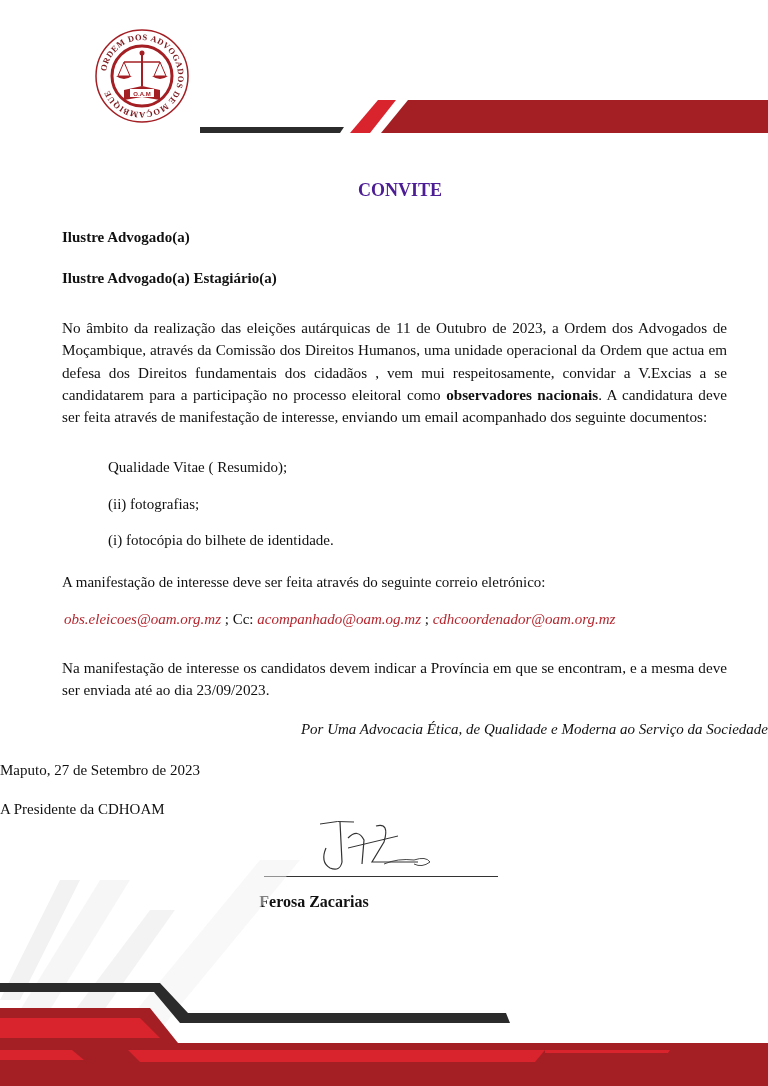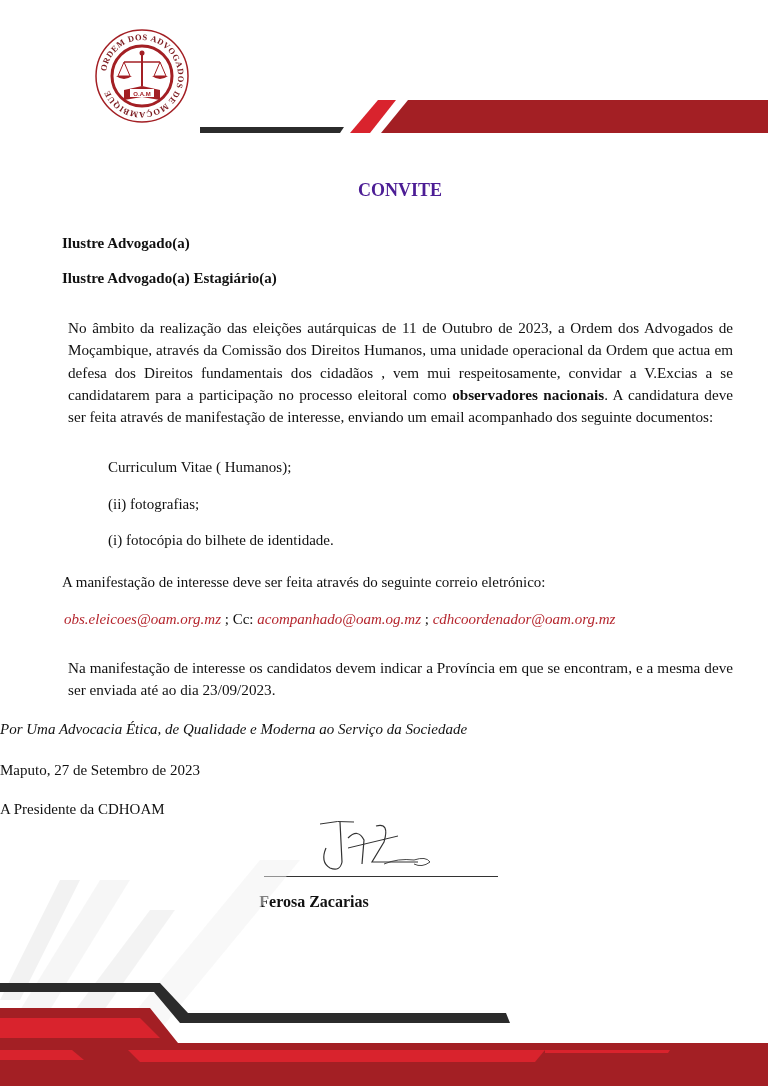--- a/index.html
+++ b/index.html
@@ -14,27 +14,27 @@
   #header-band { left: 0; top: 90px; width: 768px; height: 50px; }
   #footer-band { left: 0; top: 860px; width: 768px; height: 226px; }
 
   .title {
     position: absolute; left: 16px; width: 768px; top: 180px;
     text-align: center; font-weight: bold; font-size: 18px; color: #4c1d95;
   }
   .salute { position: absolute; left: 62px; font-weight: bold; font-size: 15px; }
   .para {
     position: absolute; left: 62px; width: 665px; font-size: 15.2px; line-height: 22.3px;
-    text-align: justify; text-align-last: left; margin-left: 6px;
+    text-align: justify; text-align-last: left;
   }
   .para b { font-weight: bold; }
   .list-item { position: absolute; left: 108px; font-size: 15px; }
   .emails { position: absolute; left: 64px; top: 611px; font-size: 15px; }
   .emails .em { color: #b5262e; font-style: italic; }
-  .motto { position: absolute; left: 0; width: 768px; text-align: left; top: 721px; font-style: italic; font-size: 15px; }
+  .motto { position: absolute; left: 0; width: 768px; text-align: right; top: 721px; font-style: italic; font-size: 15px; }
   .center-line { position: absolute; left: 0; width: 768px; font-size: 15px; }
   .sigline { position: absolute; left: 264px; top: 876px; width: 234px; height: 1px; background: #333; }
   .signame { position: absolute; left: 0; width: 628px; text-align: center; top: 893px; font-weight: bold; font-size: 16px; }
   #signature { left: 318px; top: 818px; width: 130px; height: 56px; }
 </style>
 </head>
 <body>
 
 <svg id="logo" class="abs" viewBox="0 0 96 96">
   <defs>
@@ -60,26 +60,26 @@
 </svg>
 
 <svg id="header-band" class="abs" viewBox="0 0 768 50" preserveAspectRatio="none">
   <polygon points="200,37 344,37 340,43 200,43" fill="#2b2b2b"></polygon>
   <polygon points="378,10 396,10 370,43 350,43" fill="#d9232d"></polygon>
   <polygon points="408,10 768,10 768,43 381,43" fill="#a31f24"></polygon>
 </svg>
 
 <div class="title">CONVITE</div>
 
-<div class="salute" style="top:235px">Ilustre Advogado(a)</div>
+<div class="salute" style="top:229px">Ilustre Advogado(a)</div>
 <div class="salute" style="top:270px">Ilustre Advogado(a) Estagiário(a)</div>
 
 <div class="para" style="top:317px"><span>No âmbito da realização das eleições autárquicas de 11 de Outubro de 2023, a Ordem dos Advogados de Moçambique, através da Comissão dos Direitos Humanos, uma unidade operacional da Ordem que actua em defesa dos Direitos fundamentais dos cidadãos , vem mui respeitosamente, convidar a V.Excias a se candidatarem para a participação no processo eleitoral como </span><b>observadores nacionais</b><span>. A candidatura deve ser feita através de manifestação de interesse, enviando um email  acompanhado dos seguinte documentos:</span></div>
 
-<div class="list-item" style="top:459px">Curriculum Vitae ( Humanos);</div>
+<div class="list-item" style="top:459px">Qualidade Vitae ( Resumido);</div>
 <div class="list-item" style="top:496px">(ii) fotografias;</div>
 <div class="list-item" style="top:532px">(i) fotocópia  do bilhete de identidade.</div>
 
 <div class="salute" style="top:574px; font-weight:normal">A manifestação de interesse deve ser feita através do seguinte correio eletrónico:</div>
 
 <div class="emails"><span class="em">obs.eleicoes@oam.org.mz</span><span style="white-space:pre"> ; Cc: </span><span class="em">acompanhado@oam.og.mz</span><span style="white-space:pre"> ; </span><span class="em">cdhcoordenador@oam.org.mz</span></div>
 
 <div class="para" style="top:657px">Na manifestação de interesse os  candidatos devem indicar a Província em que se encontram, e a mesma deve ser enviada até ao dia  23/09/2023.</div>
 
 <div class="motto">Por Uma Advocacia Ética, de Qualidade e Moderna ao Serviço da Sociedade</div>

